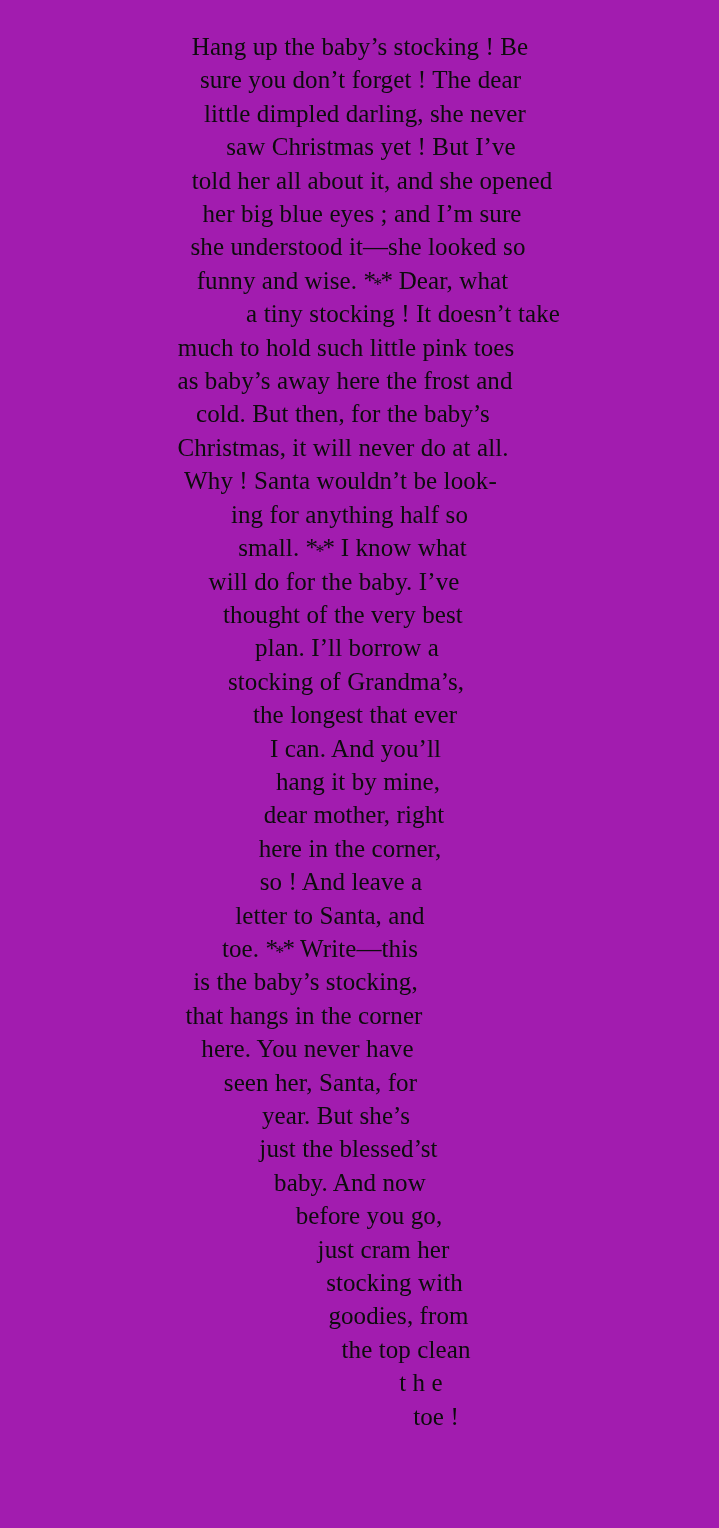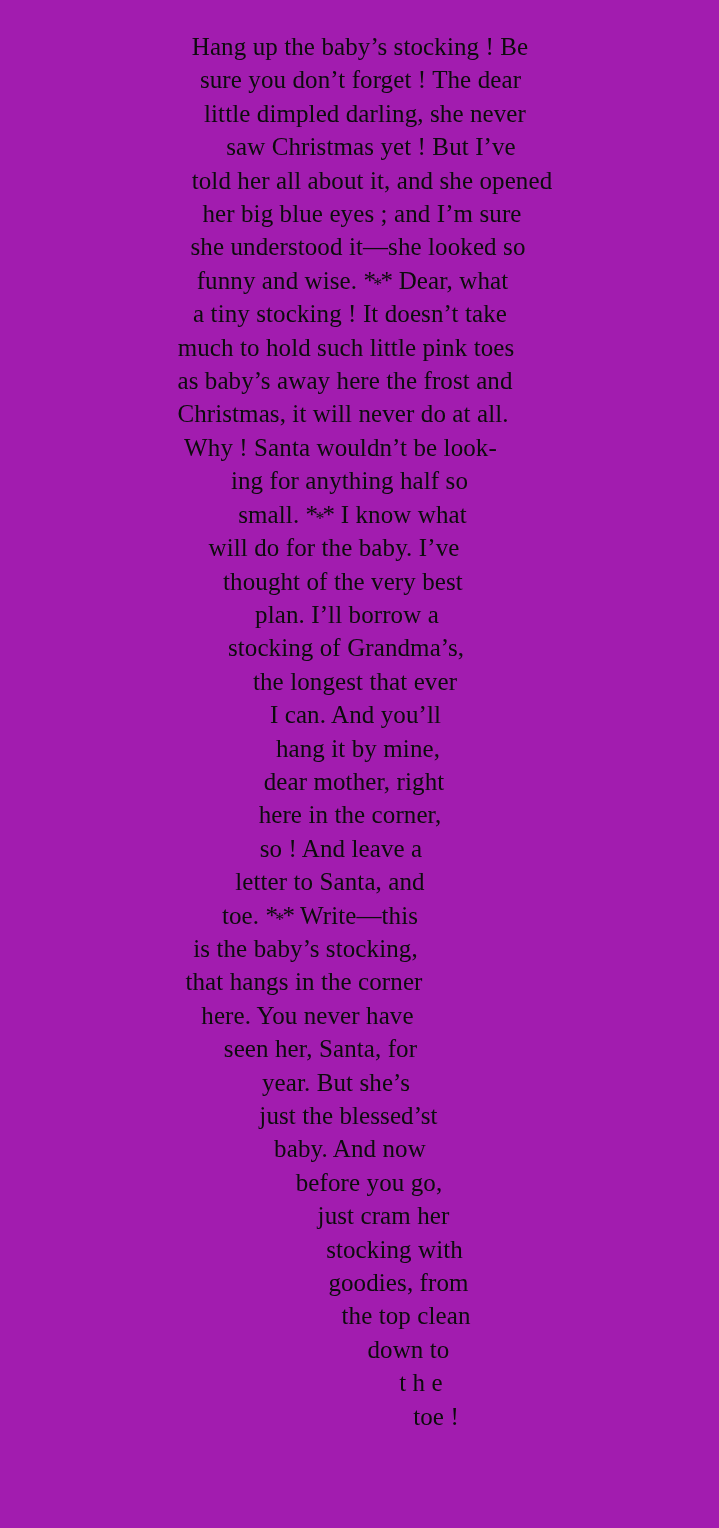--- a/index.html
+++ b/index.html
@@ -57,23 +57,24 @@
 
 <div id="poem" style="background: #a21caf;">
     <div class="line" style="margin-left: 160px; width: 400px; color: rgb(12, 12, 12);">Hang up the baby’s stocking !   Be</div>
     <div class="line" style="margin-left: 158px; width: 405px; color: rgb(12, 12, 12);">sure  you  don’t  forget !   The  dear</div>
     <div class="line" style="margin-left: 165px; width: 400px; color: rgb(12, 12, 12);">little   dimpled   darling,  she   never</div>
     <div class="line" style="margin-left: 176px; width: 390px; color: rgb(12, 12, 12);">saw   Christmas   yet !    But   I’ve</div>
     <div class="line" style="margin-left: 172px; width: 400px; color: rgb(12, 12, 12);">told her all about it, and she opened</div>
     <div class="line" style="margin-left: 158px; width: 408px; color: rgb(12, 12, 12);">her  big  blue  eyes ;  and  I’m  sure</div>
     <div class="line" style="margin-left: 152px; width: 412px; color: rgb(12, 12, 12);">she  understood  it—she  looked  so</div>
     <div class="line" style="margin-left: 145px; width: 415px; color: rgb(12, 12, 12);">funny  and  wise.    <span class="aster"><span class="top">**</span><span class="bot">*</span></span> Dear,  what</div>
-    <div class="line" style="margin-left: 140px; width: 420px; color: rgb(12, 12, 12);">a  tiny  stocking !   It  doesn’t  take</div>
+    <div class="line" style="margin-left: 140px; width: 420px; color: rgb(12, 12, 12); text-align: right;">a  tiny  stocking !   It  doesn’t  take</div>
     <div class="line" style="margin-left: 132px; width: 428px; color: rgb(12, 12, 12);">much  to  hold  such  little  pink  toes</div>
     <div class="line" style="margin-left: 128px; width: 434px; color: rgb(12, 12, 12);">as  baby’s  away  here  the  frost  and</div>
+    <div class="line" style="margin-left: 128px; width: 430px; color: rgb(12, 12, 12);">cold.     But   then,   for   the   baby’s</div>
     <div class="line" style="margin-left: 128px; width: 430px; color: rgb(12, 12, 12);">Christmas,  it  will  never  do  at  all.</div>
     <div class="line" style="margin-left: 128px; width: 425px; color: rgb(12, 12, 12);">Why !    Santa   wouldn’t   be   look-</div>
     <div class="line" style="margin-left: 152px; width: 395px; color: rgb(12, 12, 12);">ing     for     anything     half     so</div>
     <div class="line" style="margin-left: 160px; width: 385px; color: rgb(12, 12, 12);">small.      <span class="aster"><span class="top">**</span><span class="bot">*</span></span> I     know    what</div>
     <div class="line" style="margin-left: 148px; width: 372px; color: rgb(12, 12, 12);">will  do  for  the  baby.    I’ve</div>
     <div class="line" style="margin-left: 178px; width: 330px; color: rgb(12, 12, 12);">thought  of  the  very  best</div>
     <div class="line" style="margin-left: 182px; width: 330px; color: rgb(12, 12, 12);">plan.     I’ll    borrow    a</div>
     <div class="line" style="margin-left: 196px; width: 300px; color: rgb(12, 12, 12);">stocking of Grandma’s,</div>
     <div class="line" style="margin-left: 205px; width: 300px; color: rgb(12, 12, 12);">the  longest  that  ever</div>
     <div class="line" style="margin-left: 218px; width: 275px; color: rgb(12, 12, 12);">I  can.   And  you’ll</div>
@@ -88,16 +89,15 @@
     <div class="line" style="margin-left: 130px; width: 355px; color: rgb(12, 12, 12);">here.    You  never  have</div>
     <div class="line" style="margin-left: 148px; width: 345px; color: rgb(12, 12, 12);">seen    her,   Santa,   for</div>
     <div class="line" style="margin-left: 176px; width: 320px; color: rgb(12, 12, 12);">year.      But     she’s</div>
     <div class="line" style="margin-left: 196px; width: 305px; color: rgb(12, 12, 12);">just   the   blessed’st</div>
     <div class="line" style="margin-left: 210px; width: 280px; color: rgb(12, 12, 12);">baby.    And   now</div>
     <div class="line" style="margin-left: 244px; width: 250px; color: rgb(12, 12, 12);">before   you   go,</div>
     <div class="line" style="margin-left: 256px; width: 255px; color: rgb(12, 12, 12);">just    cram    her</div>
     <div class="line" style="margin-left: 282px; width: 225px; color: rgb(12, 12, 12);">stocking   with</div>
     <div class="line" style="margin-left: 296px; width: 205px; color: rgb(12, 12, 12);">goodies,  from</div>
     <div class="line" style="margin-left: 306px; width: 200px; color: rgb(12, 12, 12);">the  top  clean</div>
-    <div class="line" style="margin-left: 336px; width: 145px; color: rgb(12, 12, 12);">down   to</div>
     <div class="line" style="margin-left: 376px; width: 90px; color: rgb(12, 12, 12);">t  h  e</div>
     <div class="line" style="margin-left: 396px; width: 80px; color: rgb(12, 12, 12);">toe !</div>
   </div>
 
 </body></html>

